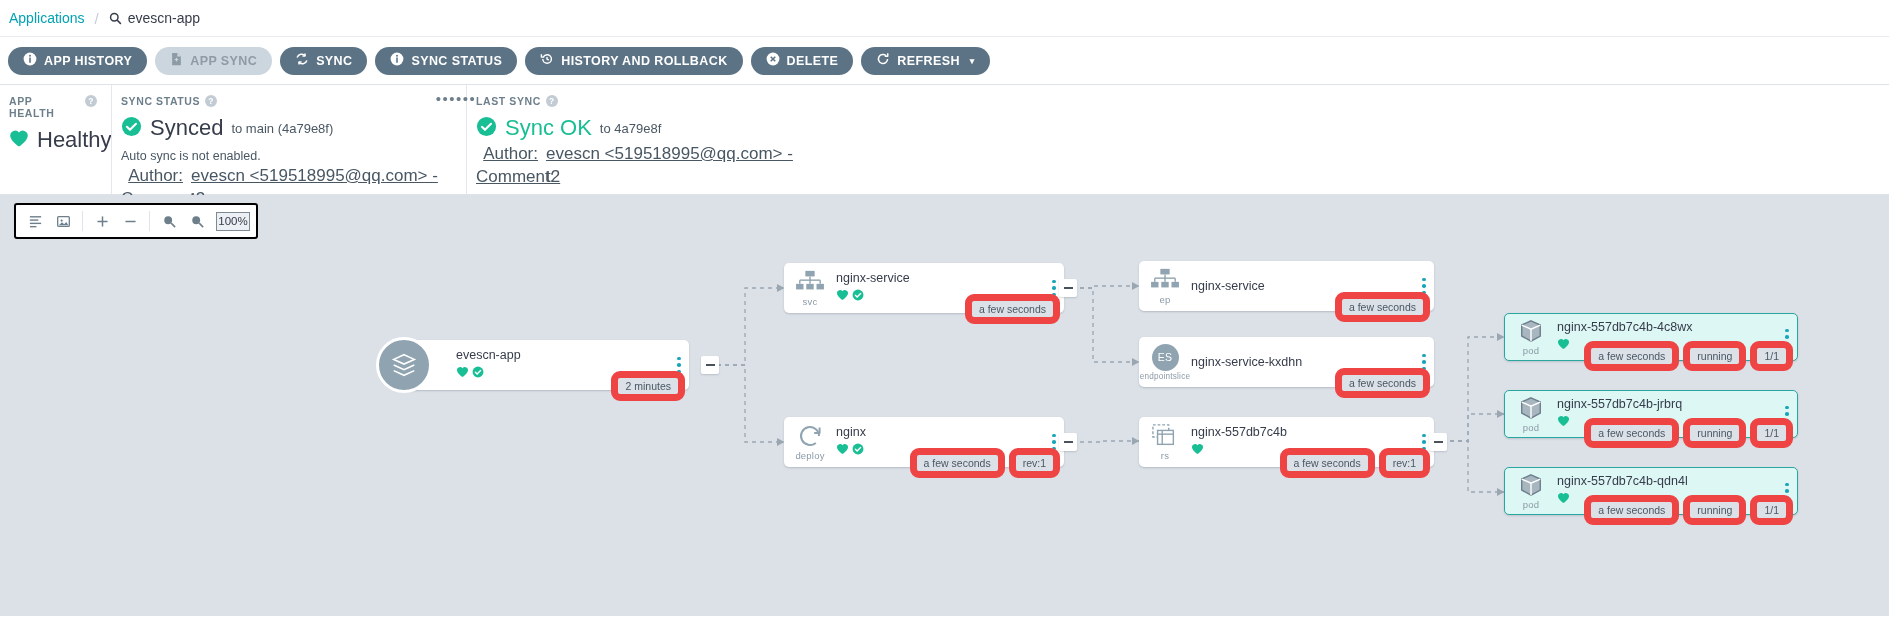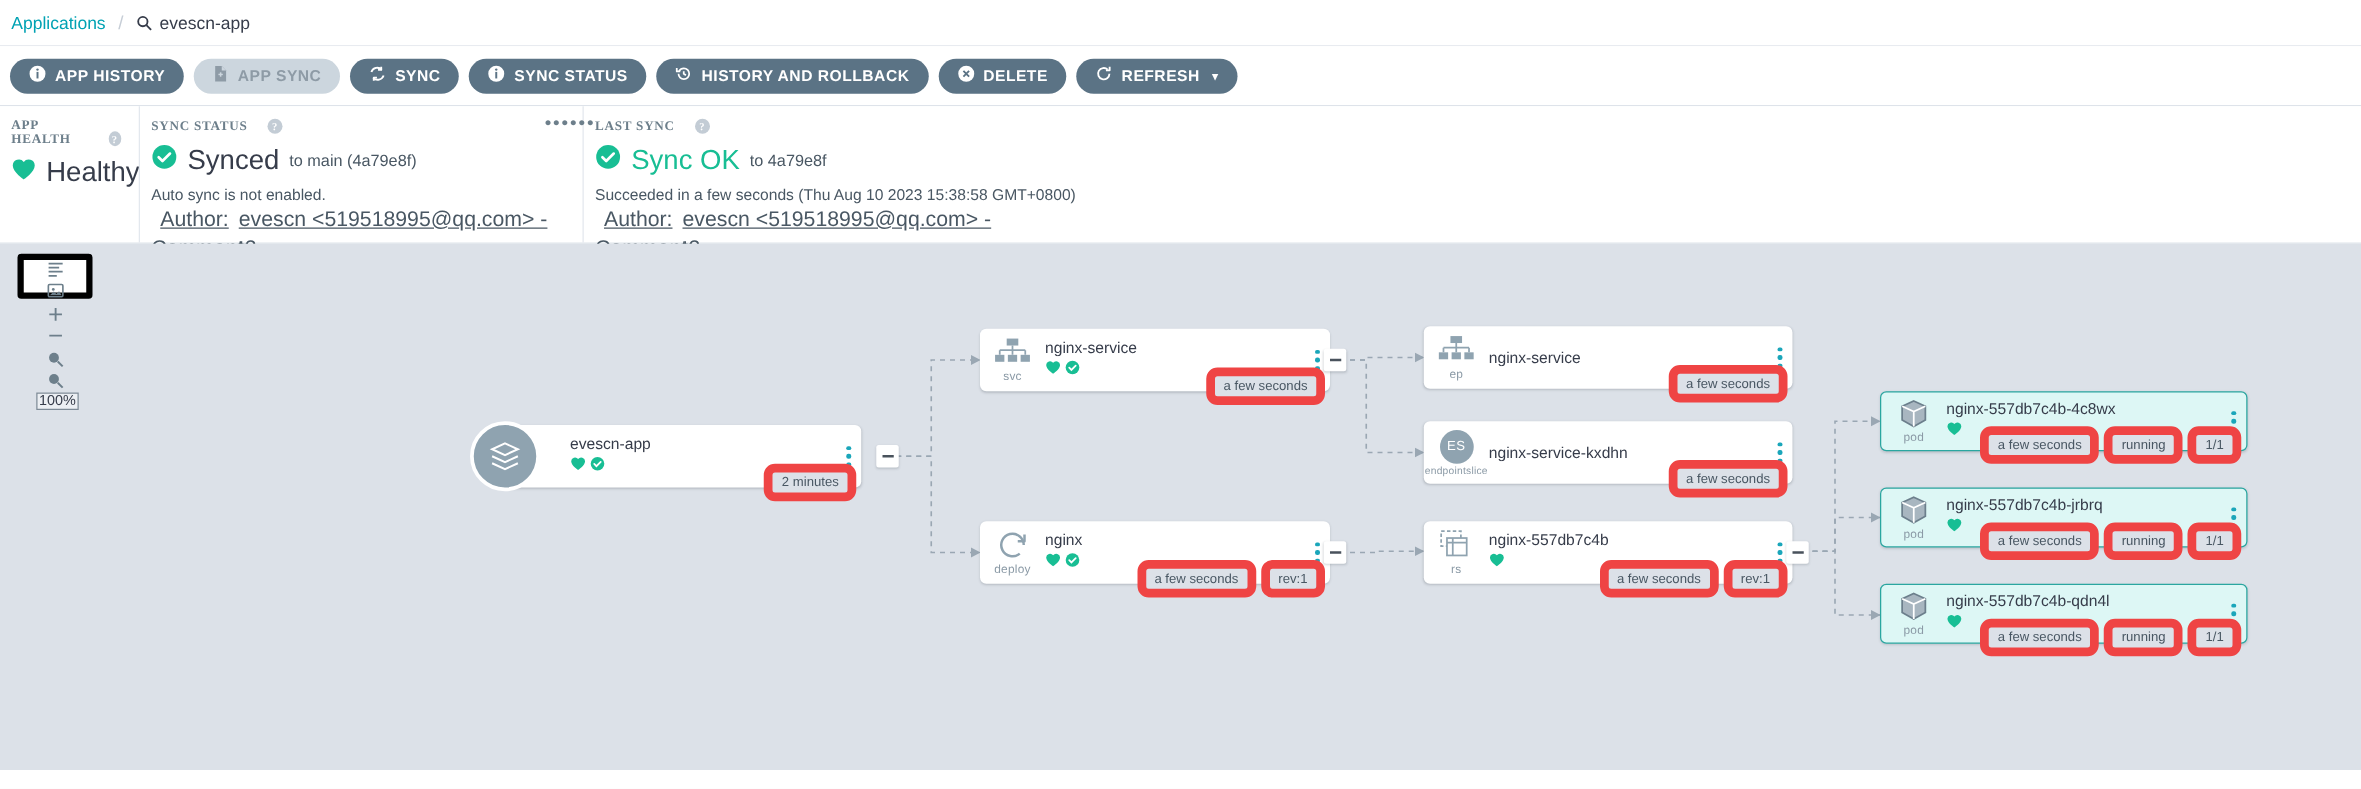--- a/index.html
+++ b/index.html
@@ -53,21 +53,21 @@
 
   
   .panels { display: flex; height: 110px; background:#fff; border-bottom:1px solid #dee3ea;}
   .panel { padding: 10px 14px 0 9px; position: relative; }
   .panel + .panel { border-left: 1px solid #e3e8ee; }
   .p-health { width: 111px; }
   .p-sync   { width: 355px; }
   .p-last   { flex: 1; }
   .p-title {
     font-size: 10.5px; font-weight: 700; color: #6d7f8b;
-    letter-spacing: .6px; display: flex; align-items: flex-end; gap: 16px; font-family: Liberation Serif, serif;
+    letter-spacing: .6px; display: flex; align-items: flex-start; gap: 5px;
   }
   .qmark {
     width: 12px; height: 12px; border-radius: 50%;
     background: #c3ccd5; color: #fff;
     font-size: 8.5px; font-weight: 700;
     display: inline-flex; align-items: center; justify-content: center;
     cursor: pointer;
   }
   .p-big { display: flex; align-items: center; gap: 8px; margin-top: 8px; }
   .p-big .bigtxt { font-size: 22px; color: #363c4a; font-weight: 400; }
@@ -86,26 +86,25 @@
   
   .graph-wrap {
     position: relative;
     height: 421px;
     background: #dce1e8;
     overflow: hidden;
   }
   .zoom-bar {
     position: absolute; left: 14px; top: 8px;
     height: 36px; background: #fff;
-    border: 5px solid #000000;
+    border: 2px solid #000000;
     border-radius: 3px;
     display: flex; align-items: center;
     padding: 0 6px; gap: 2px;
     z-index: 20;
-    flex-direction: column;
   }
   .zb-btn {
     width: 26px; height: 26px;
     display: flex; align-items: center; justify-content: center;
     cursor: pointer; color: #6d7f8b;
     background: none; border: none;
   }
   .zb-div { width: 1px; height: 20px; background: #dfe4ea; margin: 0 4px; }
   .zoom-val {
     width: 34px; height: 19px;
@@ -357,21 +356,20 @@
     <div class="p-big">
       <span>
         <svg width="21" height="21" viewBox="0 0 22 22">
             <circle cx="11" cy="11" r="10" fill="#18be94"></circle>
           <path d="M6.2 11.3l3.2 3.2 6.3-6.3" stroke="#fff" stroke-width="2.2" fill="none" stroke-linecap="round" stroke-linejoin="round"></path>
           </svg>
       </span>
       <span class="bigtxt green">Sync OK</span>
       <span class="sub">to 4a79e8f</span>
     </div>
-    <div class="p-note">Succeeded in a few seconds (Thu Aug 10 2023 15:38:58 GMT+0800)</div>
     <div class="kv">
       <span class="k">Author:</span>
       <span class="v">evescn &lt;519518995@qq.com&gt; -</span>
     </div>
     <div class="kv">
       <span class="k">Comment:</span>
       <span class="v">t2</span>
     </div>
   </div>
 </div>

